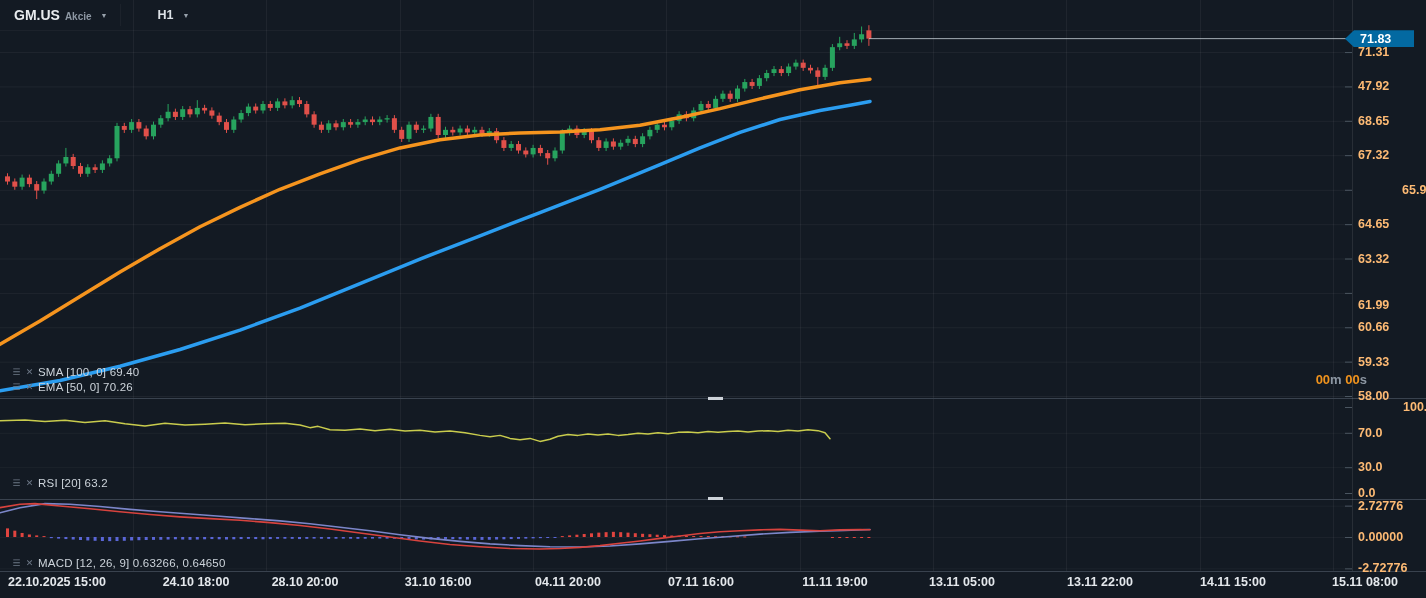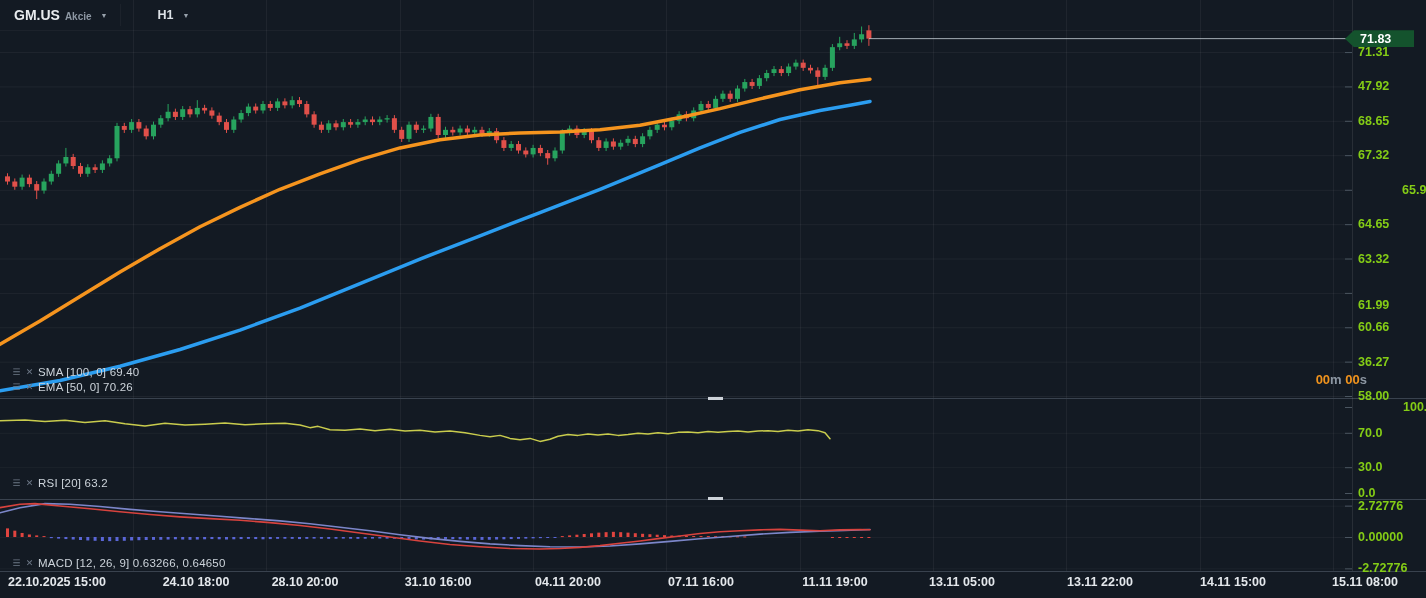--- a/index.html
+++ b/index.html
@@ -11,24 +11,24 @@
   .sym{color:#e9ecef;font-weight:700;font-size:14px;}
   .typ{color:#8d97a3;font-size:10px;font-weight:700;margin-left:5px;}
   .caret{color:#97a1ab;font-size:7px;margin-left:9px;align-self:center;}
   .tf-sel{display:flex;align-items:center;padding:0 12px;margin-left:28px;cursor:pointer;}
   .tf{color:#dde2e7;font-weight:700;font-size:12.5px;}
   .legend{position:absolute;display:flex;align-items:center;z-index:5;}
   .licon{color:#6d7887;font-size:9px;width:13px;text-align:center;cursor:pointer;line-height:12px;}
   .ltext{color:#cdd4db;font-size:11.5px;font-weight:400;letter-spacing:.2px;margin-left:2px;white-space:nowrap;}
   .countdown{position:absolute;top:372px;right:78px;font-size:13px;font-weight:700;z-index:5;white-space:nowrap;}
   .cd-v{color:#f0931d;} .cd-u{color:#8d97a3;}
-  .tag{position:absolute;left:1345px;top:31px;width:69px;height:17px;background:#14532d;color:#ffffff;
+  .tag{position:absolute;left:1345px;top:31px;width:69px;height:17px;background:#0369a1;color:#ffffff;
        font-weight:700;font-size:12.5px;display:flex;align-items:center;padding-left:15px;box-sizing:border-box;
        clip-path:polygon(9px 0,100% 0,100% 100%,9px 100%,0 50%);z-index:7;}
-  .axlbl{position:absolute;left:1358px;transform:translateY(-50%);color:#84cc16;font-size:12.5px;
+  .axlbl{position:absolute;left:1358px;transform:translateY(-50%);color:#fdba74;font-size:12.5px;
          font-weight:700;white-space:nowrap;z-index:4;}
   .tlbl{position:absolute;top:582px;transform:translate(-50%,-50%);color:#e4e8ec;font-size:12.5px;
         font-weight:700;white-space:nowrap;z-index:4;}
   .tlbl.left-anchor{transform:translateY(-50%);}
 </style>
 </head>
 <body>
 
 <div class="app">
 
@@ -481,21 +481,21 @@
   <div id="labels">
       <div class="axlbl" style="top: 52.0696px;">71.31</div>
       <div class="axlbl" style="top: 86.4368px;">47.92</div>
       <div class="axlbl" style="top: 120.804px;">68.65</div>
       <div class="axlbl" style="top: 155.171px;">67.32</div>
       <div class="axlbl" style="top: 189.797px; margin-left: 44px;">65.98</div>
       <div class="axlbl" style="top: 224.164px;">64.65</div>
       <div class="axlbl" style="top: 258.531px;">63.32</div>
       <div class="axlbl" style="top: 305px;">61.99</div>
       <div class="axlbl" style="top: 327.266px;">60.66</div>
-      <div class="axlbl" style="top: 361.633px;">36.27</div>
+      <div class="axlbl" style="top: 361.633px;">59.33</div>
       <div class="axlbl" style="top: 396px;">58.00</div>
       <div class="axlbl" style="top: 407px; margin-left: 45px;">100.0</div>
       <div class="axlbl" style="top: 432.8px;">70.0</div>
       <div class="axlbl" style="top: 467.2px;">30.0</div>
       <div class="axlbl" style="top: 493px;">0.0</div>
       <div class="axlbl" style="top: 505.631px;">2.72776</div>
       <div class="axlbl" style="top: 537px;">0.00000</div>
       <div class="axlbl" style="top: 568.369px;">-2.72776</div>
       <div class="tlbl left-anchor" style="top: 582px; left: 8px;">22.10.2025 15:00</div>
       <div class="tlbl" style="top: 582px; left: 172px; margin-left: 24px;">24.10 18:00</div>

